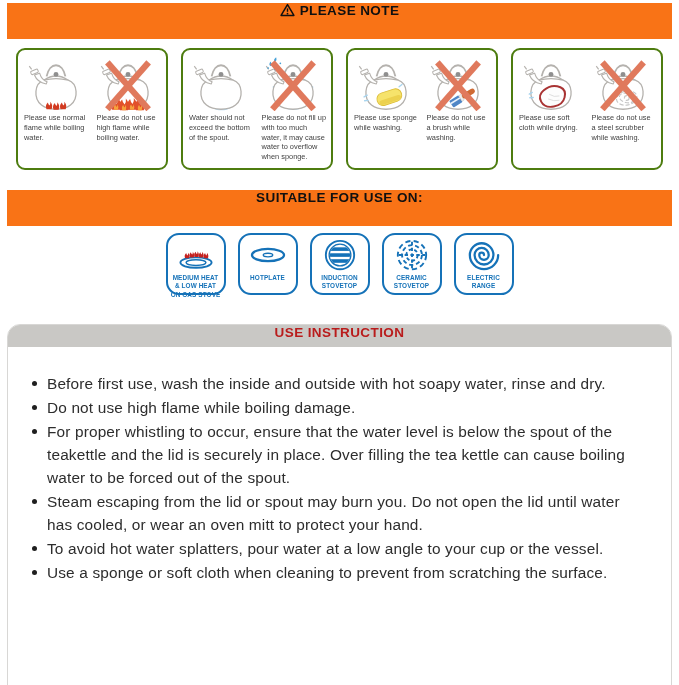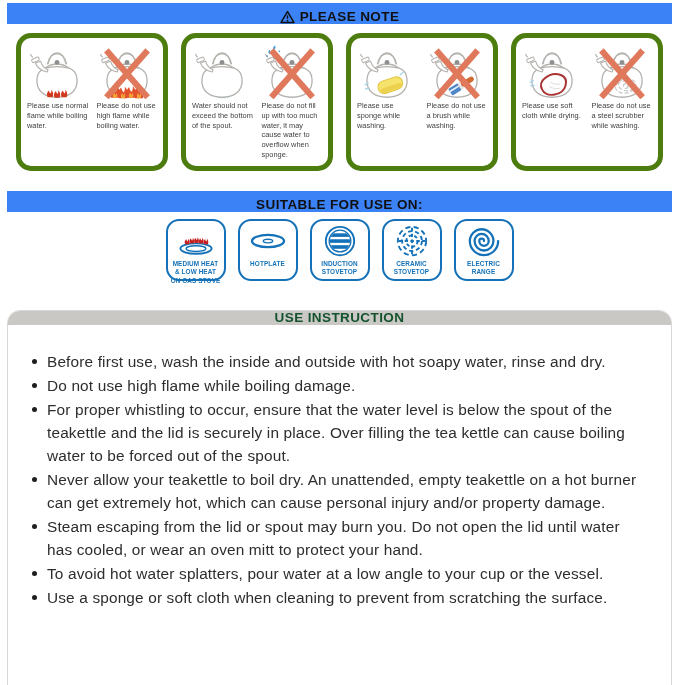--- a/index.html
+++ b/index.html
@@ -1,41 +1,41 @@
 <!DOCTYPE html>
 <html><head>
 <meta charset="utf-8">
 <style>
   html,body{margin:0;padding:0;background:#fff;}
   body{width:679px;height:685px;font-family:"Liberation Sans",sans-serif;overflow:hidden;}
 
-  .bar{margin:0 7px;height:21px;background:#3b82f6;display:flex;align-items:flex-end;justify-content:center;
+  .bar{margin:0 7px;height:36px;background:#f97316;display:flex;align-items:flex-start;justify-content:center;
        font-weight:bold;font-size:13.5px;color:#101010;letter-spacing:.4px;}
   .bar-top{margin-top:3px;}
   .warn-icon{margin-right:5px;display:inline-flex;}
 
   .panels-row{display:flex;gap:13px;margin:9px 16px 0;}
-  .note-panel{flex:1;border:5px solid #4d7c0f;border-radius:15px;background:#fff;
+  .note-panel{flex:1;border:2px solid #4d7c0f;border-radius:9px;background:#fff;
               padding:5px 3px 6px;display:flex;gap:3px;}
   .note-col{flex:1;display:flex;flex-direction:column;align-items:center;min-width:0;}
   .illus{width:60px;height:56px;flex:none;}
   .note-caption{font-size:7.4px;line-height:1.32;color:#3f3f3f;align-self:stretch;padding:2px 2px 0 3px;}
 
   .suitable-bar{margin-top:20px;}
   .suitable-row{display:flex;justify-content:center;gap:12px;margin-top:7px;}
   .suit-icon{width:60px;height:62px;box-sizing:border-box;border:2px solid #1572b8;border-radius:13px;
              display:flex;flex-direction:column;align-items:center;padding-top:4px;background:#fff;}
   .suit-art{width:48px;height:34px;flex:none;}
   .suit-label{font-size:6.4px;font-weight:bold;color:#1572b8;text-align:center;line-height:1.32;
               white-space:pre-line;margin-top:1px;letter-spacing:.1px;}
 
   .instruction-panel{margin:29px 7px 0;height:419px;box-sizing:border-box;border:1px solid #d8d7d5;
                      border-radius:13px;overflow:hidden;background:#fff;}
-  .instruction-header{height:14px;background:#c9c8c5;display:flex;align-items:center;justify-content:center;
-                      font-weight:bold;font-size:13.5px;color:#14532d;letter-spacing:.4px;}
+  .instruction-header{height:22px;background:#c9c8c5;display:flex;align-items:flex-start;justify-content:center;
+                      font-weight:bold;font-size:13.5px;color:#b91c1c;letter-spacing:.4px;}
   .instruction-body{padding:25px 26px 0 24px;}
   ul.bullets{list-style:none;margin:0;padding:0;}
   ul.bullets li{display:flex;gap:10px;font-size:15.4px;line-height:23px;color:#2d2d2d;
                 margin-bottom:1px;letter-spacing:.15px;}
   .dot{width:5px;height:5px;border-radius:50%;background:#1f1f1f;margin-top:9px;flex:none;}
 </style>
 </head>
 <body>
 
 <svg width="0" height="0" style="position:absolute" aria-hidden="true">
@@ -288,24 +288,20 @@
       <li>
           <span class="dot"></span>
           <span>Do not use high flame while boiling damage.</span>
         </li>
       <li>
           <span class="dot"></span>
           <span>For proper whistling to occur, ensure that the water level is below the spout of the teakettle and the lid is securely in place. Over filling the tea kettle can cause boiling water to be forced out of the spout.</span>
         </li>
       <li>
           <span class="dot"></span>
-          <span>Never allow your teakettle to boil dry. An unattended, empty teakettle on a hot burner can get extremely hot, which can cause personal injury and/or property damage.</span>
-        </li>
-      <li>
-          <span class="dot"></span>
           <span>Steam escaping from the lid or spout may burn you. Do not open the lid until water has cooled, or wear an oven mitt to protect your hand.</span>
         </li>
       <li>
           <span class="dot"></span>
           <span>To avoid hot water splatters, pour water at a low angle to your cup or the vessel.</span>
         </li>
       <li>
           <span class="dot"></span>
           <span>Use a sponge or soft cloth when cleaning to prevent from scratching the surface.</span>
         </li>

